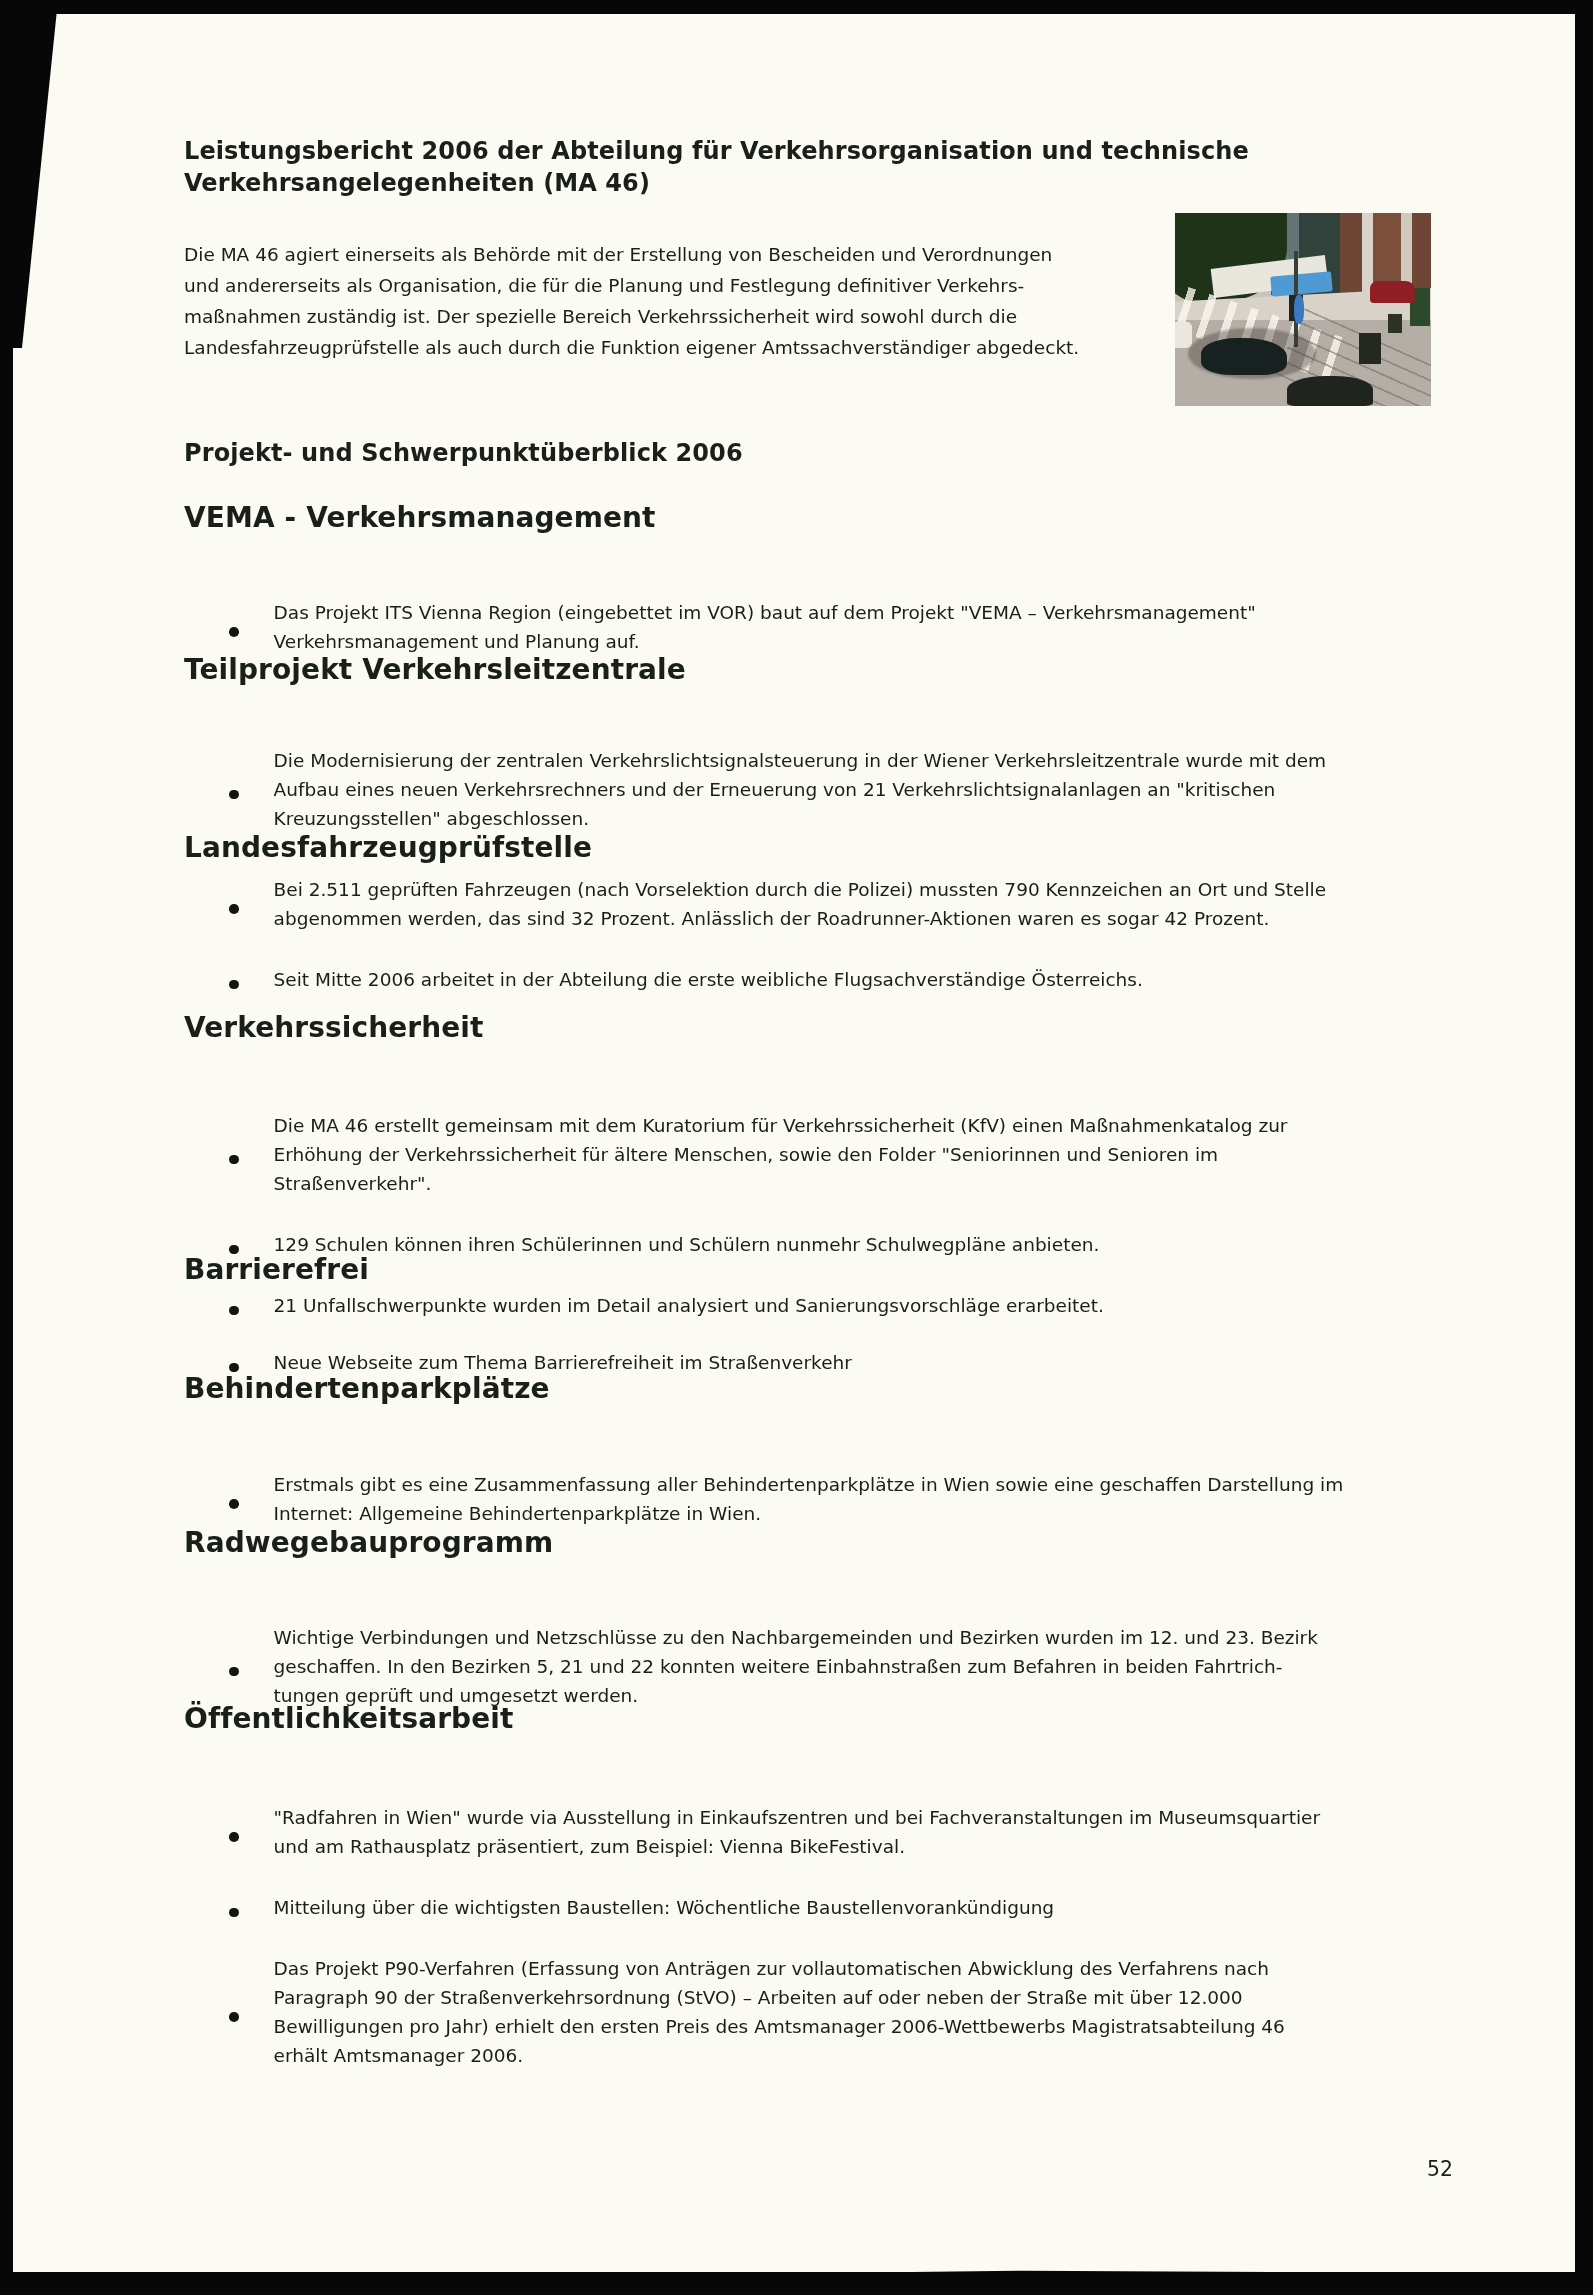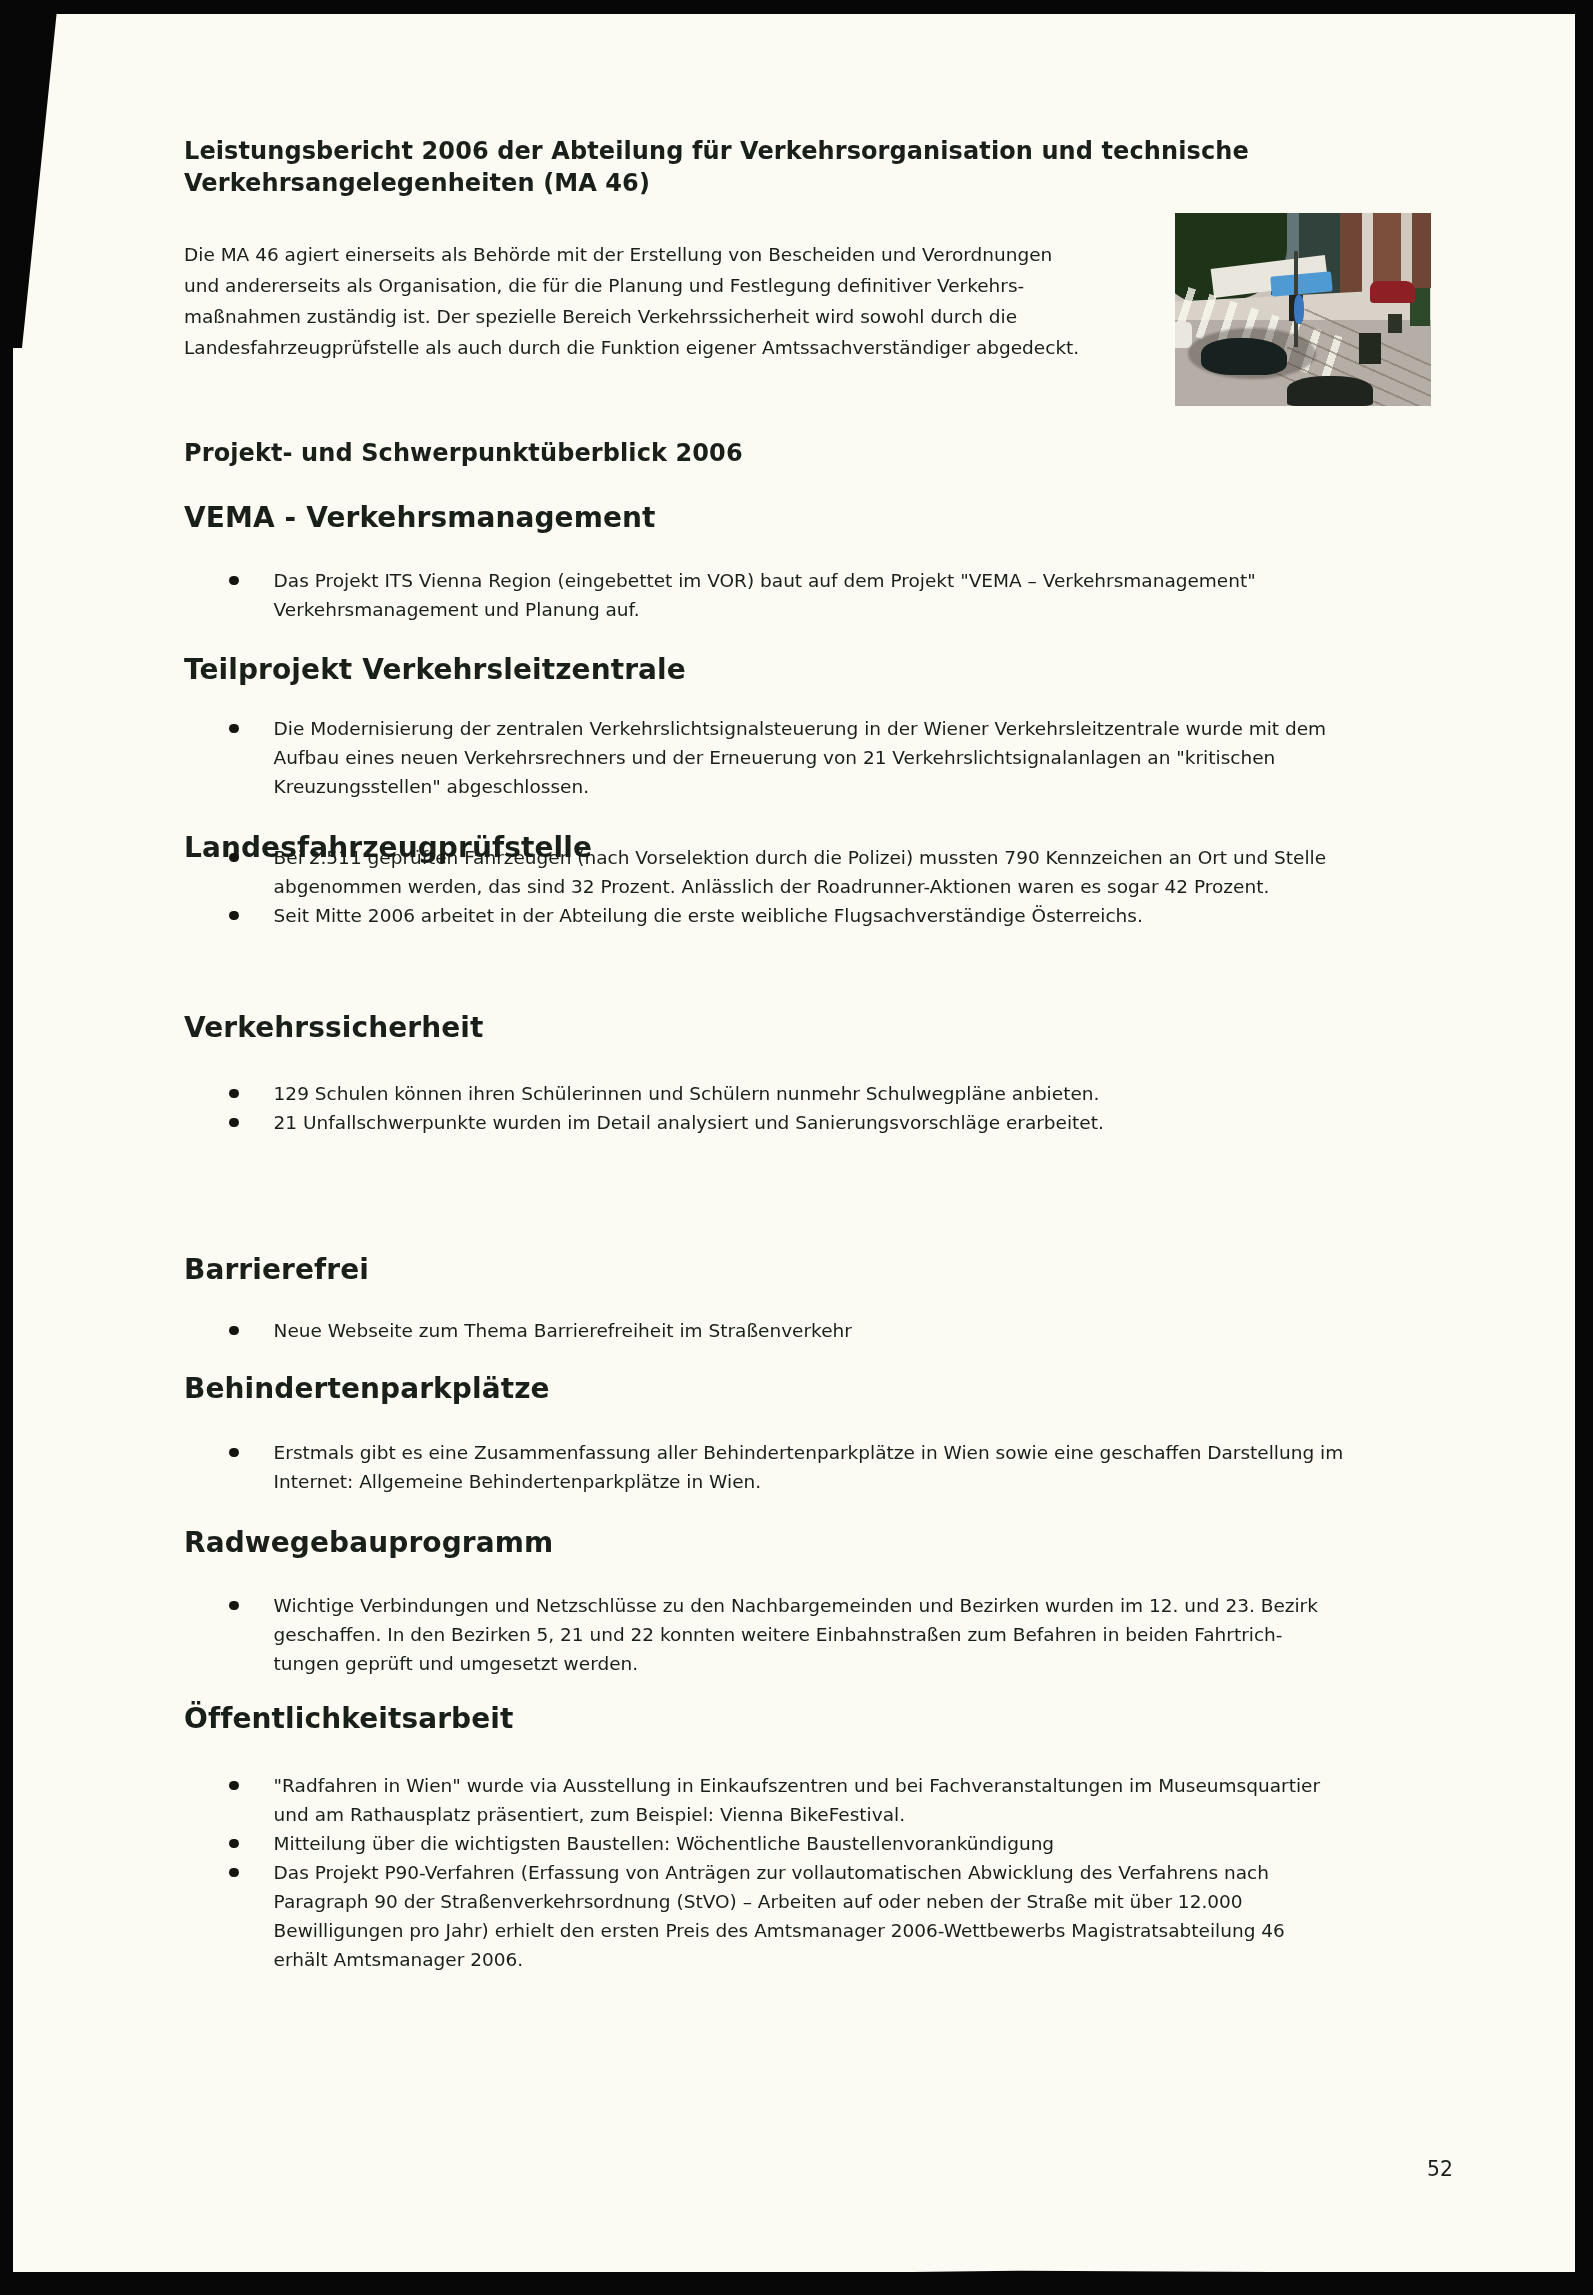--- a/index.html
+++ b/index.html
@@ -29,21 +29,21 @@
     left:184px;top:239px;width:1022px;
     font-size:18.5px;line-height:31px;
   }
   .h1{
     font-size:24px;line-height:32px;font-weight:bold;letter-spacing:0.1px;
   }
   .h2{
     font-size:28px;line-height:28px;font-weight:bold;letter-spacing:0.1px;
   }
   .bullets{position:absolute;left:229px;width:1233px;}
-  .bullet-item{display:flex;align-items:flex-start;}
+  .bullet-item{display:flex;align-items:center;margin-top:32px;}
   .dot{
     flex:none;width:9.6px;height:9.6px;border-radius:50%;background:#15150f;
     margin:9.6px 35px 0 0;
   }
   .btext{
     flex:1;white-space:pre-line;font-size:18.5px;line-height:29px;
   }
   .page-num{left:1427px;top:2109px;font-size:20.4px;line-height:28px;margin-top:46px;}
 
   
@@ -155,20 +155,26 @@
   <div class="bullet-item">
     <span class="dot"></span>
     <span class="btext">Seit Mitte 2006 arbeitet in der Abteilung die erste weibliche Flugsachverständige Österreichs.</span>
   </div>
 </div>
 
 <div class="block h2" style="left:184px;top:1014px;">Verkehrssicherheit</div>
 <div class="bullets" style="top:1079px;">
   <div class="bullet-item">
     <span class="dot"></span>
+    <span class="btext">Die MA 46 erstellt gemeinsam mit dem Kuratorium für Verkehrssicherheit (KfV) einen Maßnahmenkatalog zur
+Erhöhung der Verkehrssicherheit für ältere Menschen, sowie den Folder "Seniorinnen und Senioren im
+Straßenverkehr".</span>
+  </div>
+  <div class="bullet-item">
+    <span class="dot"></span>
     <span class="btext">129 Schulen können ihren Schülerinnen und Schülern nunmehr Schulwegpläne anbieten.</span>
   </div>
   <div class="bullet-item">
     <span class="dot"></span>
     <span class="btext">21 Unfallschwerpunkte wurden im Detail analysiert und Sanierungsvorschläge erarbeitet.</span>
   </div>
 </div>
 
 <div class="block h2" style="left:184px;top:1256px;">Barrierefrei</div>
 <div class="bullets" style="top:1316px;">

